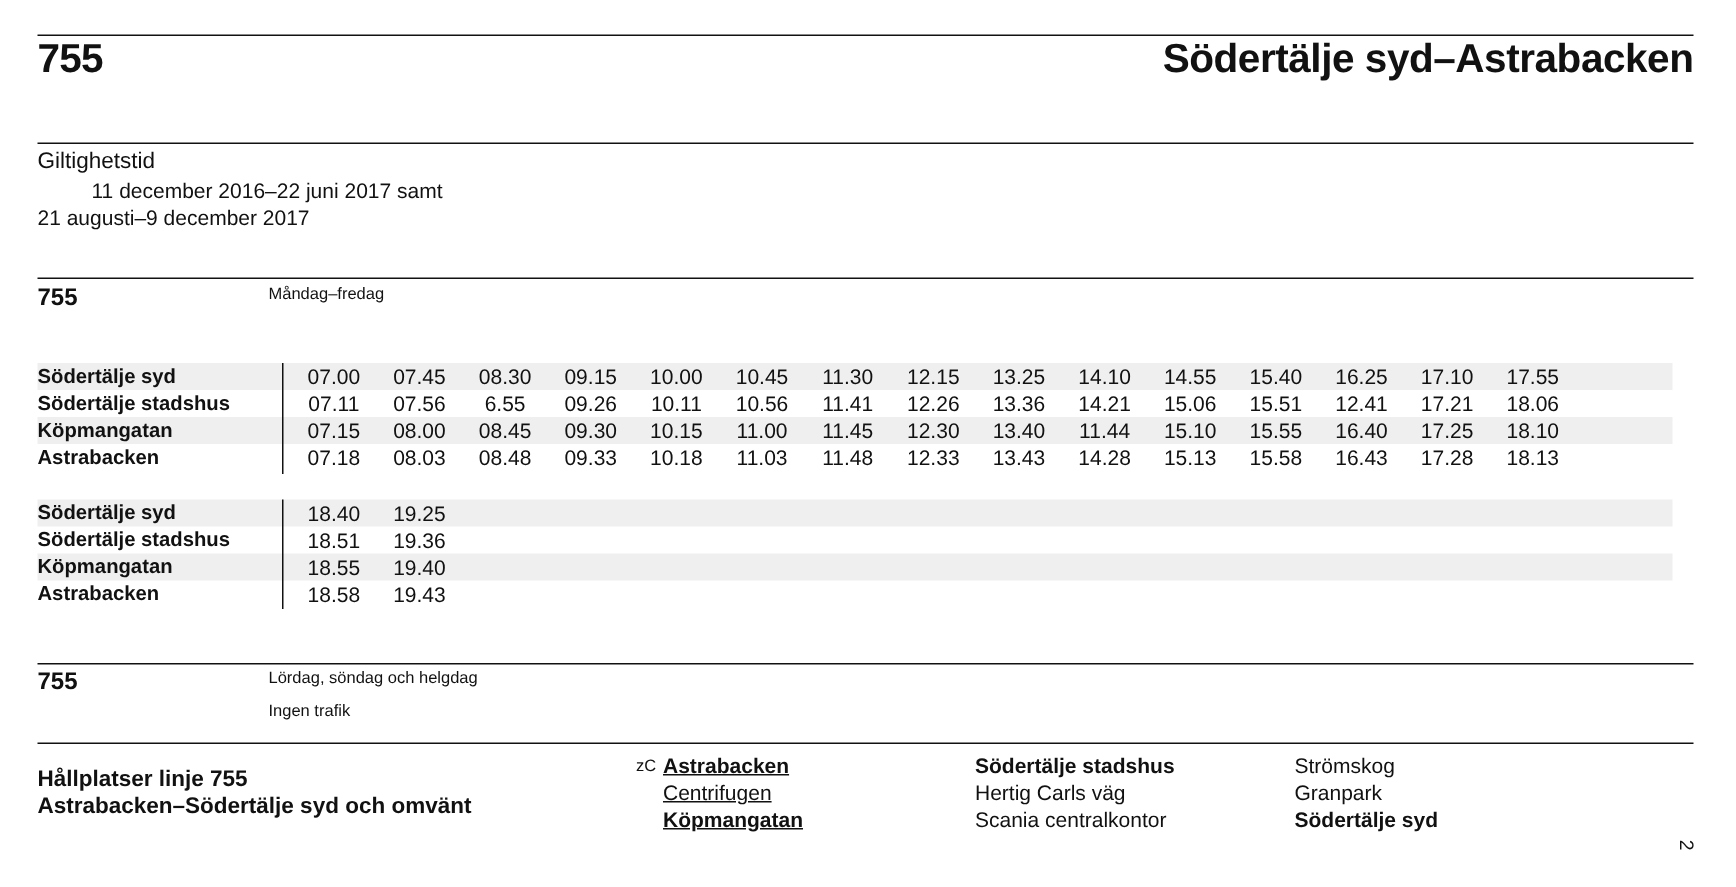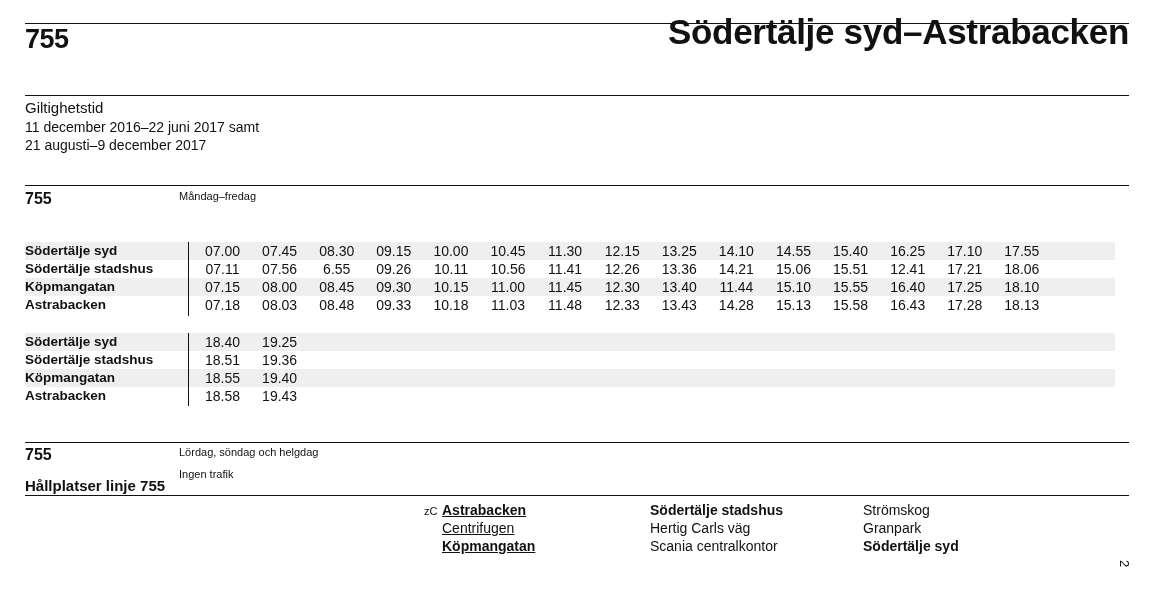--- a/index.html
+++ b/index.html
@@ -2,48 +2,48 @@
 <html><head>
 <meta charset="utf-8">
 <style>
   html, body { margin:0; padding:0; background:#ffffff; }
   body { width:1157px; height:591px; position:relative; overflow:hidden;
          font-family:"Liberation Sans", "DejaVu Sans", sans-serif; color:#111; }
   .abs { position:absolute; }
   .rule { position:absolute; left:25px; width:1104px; height:1px; background:#111; }
   .bold { font-weight:bold; }
   .line-num { left:25px; top:24px; font-size:27px; font-weight:bold; letter-spacing:-0.5px; }
-  .route-title { right:28px; top:12px; font-size:35px; font-weight:bold; letter-spacing:-0.3px; }
+  .route-title { right:28px; top:24px; font-size:27px; font-weight:bold; letter-spacing:-0.3px; }
   .validity-title { left:25px; top:99px; font-size:15px; font-weight:normal; }
   .validity-line { left:25px; font-size:14px; }
   .sec-num { left:25px; font-size:16px; font-weight:bold; }
   .sec-title { left:179px; font-size:11px; font-weight:normal; }
   .tt { position:absolute; left:25px; width:1090px; }
   .tt-row { position:relative; height:18px; line-height:18px; font-size:14px; }
   .tt-row.shade { background:#efefef; }
   .tt-stop { position:absolute; left:0; font-weight:bold; font-size:13.5px; }
   .tt-times { position:absolute; left:169px; top:0; display:flex;text-align:center; }
   .tt-time { width:57.1px; }
   .tt-divider { position:absolute; left:188px; width:1px; background:#111; }
-  .stops-title { left:25px; top:477px; font-size:15px; font-weight:bold; line-height:18px; }
+  .stops-title { left:25px; top:511px; font-size:15px; font-weight:bold; line-height:18px; }
   .stop-col { position:absolute; top:501px; font-size:14px; line-height:18px; }
   .stop-item { white-space:nowrap; }
   .zc { position:absolute; left:-18px; font-size:11px; font-weight:normal; top:1px; }
   .page-num { right:29px; top:556px; font-size:13px; transform:rotate(90deg); }
 </style>
 </head>
 <body>
 
 <div class="rule" style="top:23px;"></div>
 <div class="abs line-num">755</div>
 <div class="abs route-title">Södertälje syd–Astrabacken</div>
 
 <div class="rule" style="top:95px;"></div>
 <div class="abs validity-title">Giltighetstid</div>
-<div class="abs validity-line" style="top:119px;">11 december 2016–22 juni 2017 samt</div>
+<div class="abs validity-line" style="top:119px;margin-left:36px;">11 december 2016–22 juni 2017 samt</div>
 <div class="abs validity-line" style="top:137px;">21 augusti–9 december 2017</div>
 
 <div class="rule" style="top:185px;"></div>
 <div class="abs sec-num" style="top:190px;">755</div>
 <div class="abs sec-title" style="top:190px;">Måndag–fredag</div>
 
 <div class="tt" id="tt-block-0" style="top:242px;">
     <div class="tt-row shade">
       <span class="tt-stop">Södertälje syd</span>
       <div class="tt-times">
@@ -160,20 +160,21 @@
 <div class="tt-divider" style="top:333px;height:73px;"></div>
 
 <div class="rule" style="top:442px;"></div>
 <div class="abs sec-num" style="top:446px;">755</div>
 <div class="abs sec-title" style="top:446px;text-align:center;">Lördag, söndag och helgdag</div>
 <div class="abs sec-title" style="top:468px;">Ingen trafik</div>
 
 <div class="rule" style="top:495px;"></div>
 <div class="abs stops-title">
   <div>Hållplatser linje 755</div>
+  <div>Astrabacken–Södertälje syd och omvänt</div>
 </div>
 
 <div class="stop-col" style="left:442px;text-decoration:underline;">
   <div class="stop-item" style="position:relative;">
     <span class="zc">zC</span>
     <span class="bold">Astrabacken</span>
   </div>
   <div class="stop-item">Centrifugen</div>
   <div class="stop-item bold">Köpmangatan</div>
 </div>

